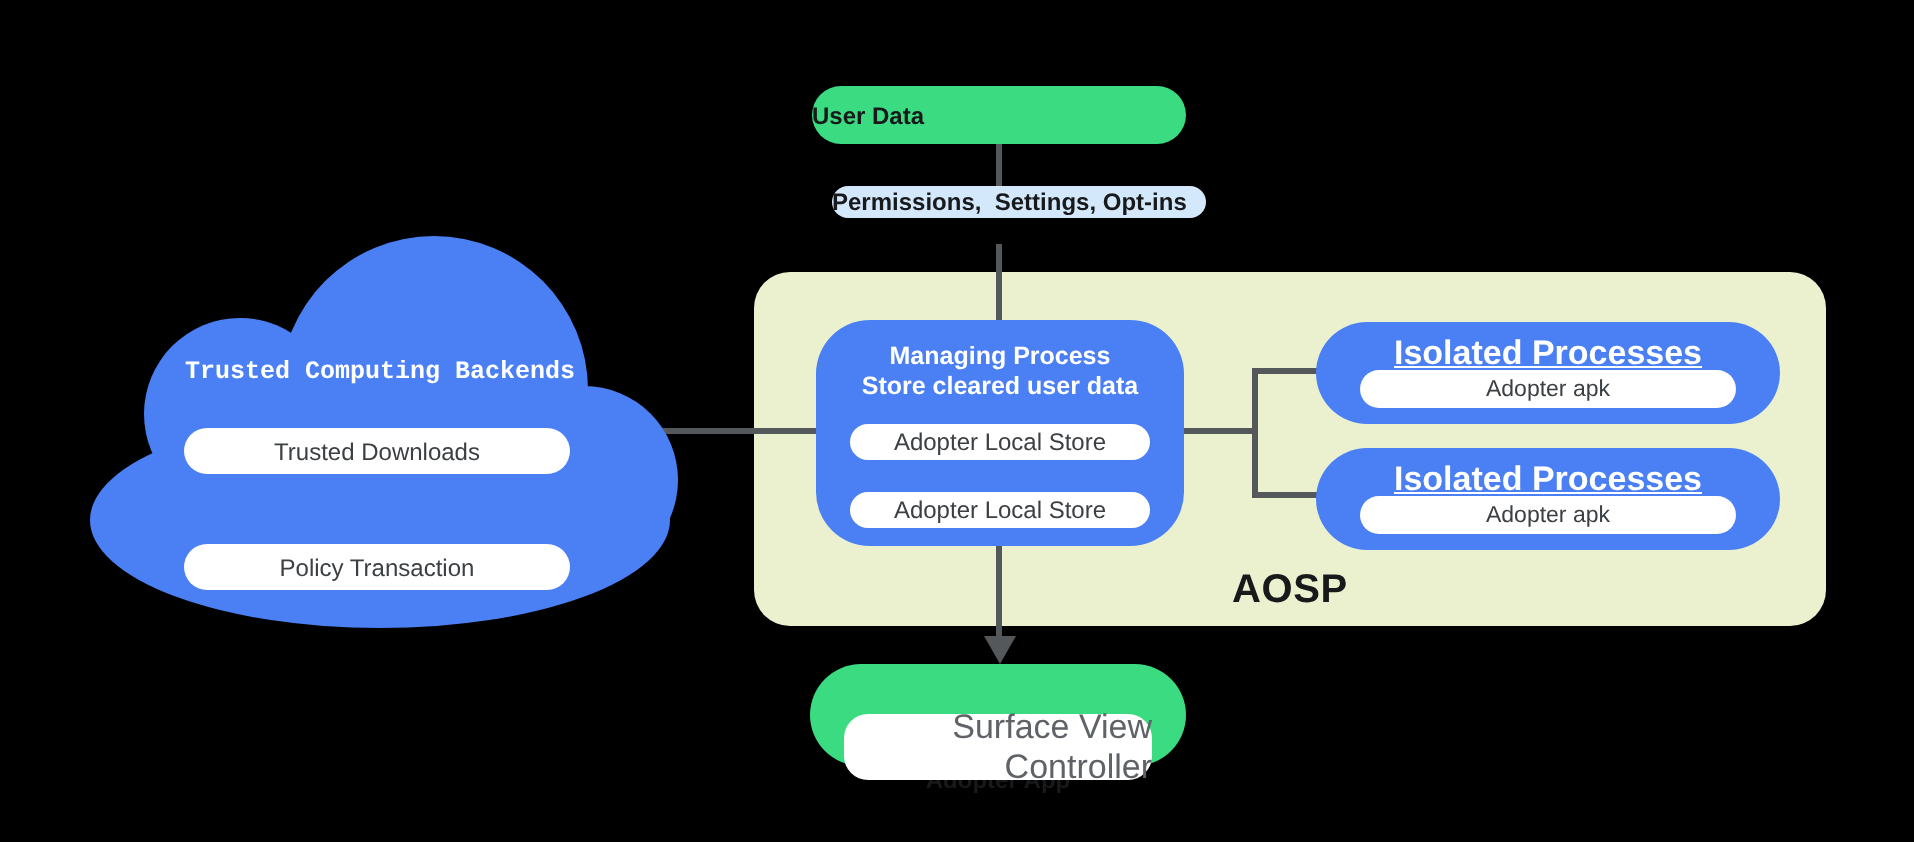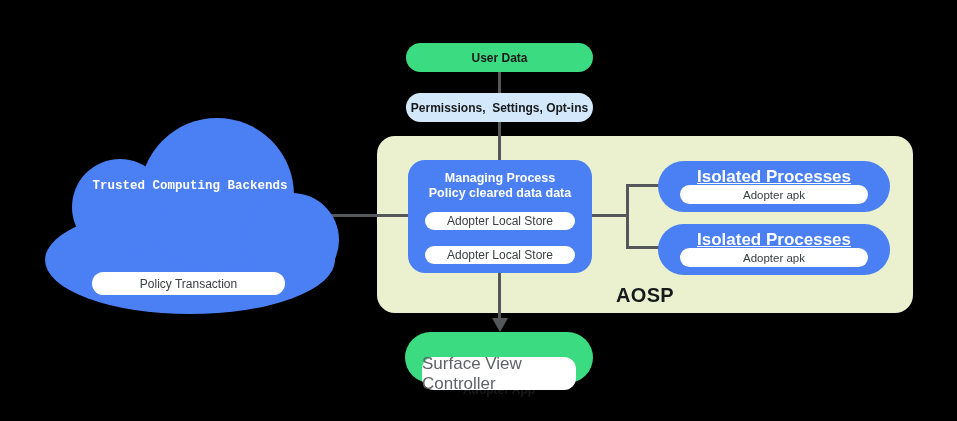--- a/index.html
+++ b/index.html
@@ -4,30 +4,30 @@
 <style>
   :root{
     --background:#000; --green:#3bdb82; --light-blue:#d4e8fb; --blue:#4b80f5;
     --aosp-bg:#ebf1cf; --connector:#55585b; --dark-text:#17191b;
     --pill-text:#3c4043; --muted-text:#5f6368; --white:#ffffff;
   }
   html,body{margin:0;padding:0;}
   body{background:#222;font-family:"Liberation Sans", sans-serif;}
   .canvas{position:relative;width:957px;height:421px;background:var(--background);overflow:hidden;}
   .line{position:absolute;background:var(--connector);}
-  .pill{position:absolute;display:flex;align-items:center;justify-content:center;border-radius:15px;}
+  .pill{position:absolute;display:flex;align-items:center;justify-content:flex-start;border-radius:15px;}
   .pill.green{background:var(--green);}
   .pill.lblue{background:var(--light-blue);}
   .pill-label{font-size:12px;font-weight:bold;color:var(--dark-text);white-space:pre;}
   .aosp-box{position:absolute;left:377px;top:136px;width:536px;height:177px;background:var(--aosp-bg);border-radius:18px;}
   .aosp-label{position:absolute;left:0;right:0;top:148px;text-align:center;font-size:20px;font-weight:bold;color:var(--dark-text);letter-spacing:.3px;}
   .blue-box{position:absolute;background:var(--blue);}
-  .managing{left:408px;top:160px;width:184px;height:113px;border-radius:17px;}
+  .managing{left:408px;top:160px;width:184px;height:113px;border-radius:27px;}
   .managing .title{position:absolute;left:0;right:0;top:11px;text-align:center;color:var(--white);font-size:12.5px;font-weight:bold;line-height:15px;}
-  .white-pill{position:absolute;background:var(--white);border-radius:12px;display:flex;align-items:center;justify-content:center;font-size:12px;color:var(--pill-text);}
+  .white-pill{position:absolute;background:var(--white);border-radius:12px;display:flex;align-items:center;justify-content:center;font-size:12px;color:var(--pill-text);text-align:right;}
   .managing .store1{left:17px;top:52px;width:150px;height:18px;}
   .managing .store2{left:17px;top:86px;width:150px;height:18px;}
   .isolated{width:232px;height:51px;border-radius:26px;}
   .iso1{left:658px;top:161px;}
   .iso2{left:658px;top:224px;}
   .isolated .title{position:absolute;left:0;right:0;top:6px;text-align:center;color:var(--white);font-size:17px;font-weight:bold;text-decoration:underline;}
   .isolated .apk{left:22px;top:24px;width:188px;height:19px;font-size:11.5px;}
   .adopter{position:absolute;left:405px;top:332px;width:188px;height:51px;background:var(--green);border-radius:26px;}
   .adopter .title{position:absolute;left:0;right:0;top:7px;text-align:center;font-size:12px;font-weight:bold;color:var(--dark-text);margin-top:44px;}
   .adopter .svc{left:17px;top:25px;width:154px;height:33px;font-size:17px;color:var(--muted-text);}
@@ -58,35 +58,38 @@
 
   <svg class="cloud-svg" width="296" height="200" viewBox="0 0 296 200">
     <g fill="#4b80f5">
       <ellipse cx="146" cy="145" rx="145" ry="54"></ellipse>
       <circle cx="173" cy="80" r="77"></circle>
       <circle cx="76" cy="92" r="48"></circle>
       <circle cx="248" cy="125" r="47"></circle>
     </g>
   </svg>
   <div class="cloud-title">Trusted Computing Backends</div>
+  <div class="cloud-pill cp1">
+    <span>Trusted Downloads</span>
+  </div>
   <div class="cloud-pill cp3">
     <span>Policy Transaction</span>
   </div>
 
   <div class="pill green" style="left:406px;top:43px;width:187px;height:29px;">
     <span class="pill-label">User Data</span>
   </div>
-  <div class="pill lblue" style="left:406px;top:93px;width:187px;height:29px;">
+  <div class="pill lblue" style="left:416px;top:93px;width:187px;height:16px;">
     <span class="pill-label">Permissions,  Settings, Opt-ins</span>
   </div>
 
   <div class="blue-box managing">
     <div class="title">
       <div>Managing Process</div>
-      <div>Policy cleared data data</div>
+      <div>Store cleared user data</div>
     </div>
     <div class="white-pill store1">
       <span>Adopter Local Store</span>
     </div>
     <div class="white-pill store2">
       <span>Adopter Local Store</span>
     </div>
   </div>
 
   <div class="blue-box isolated iso1">

